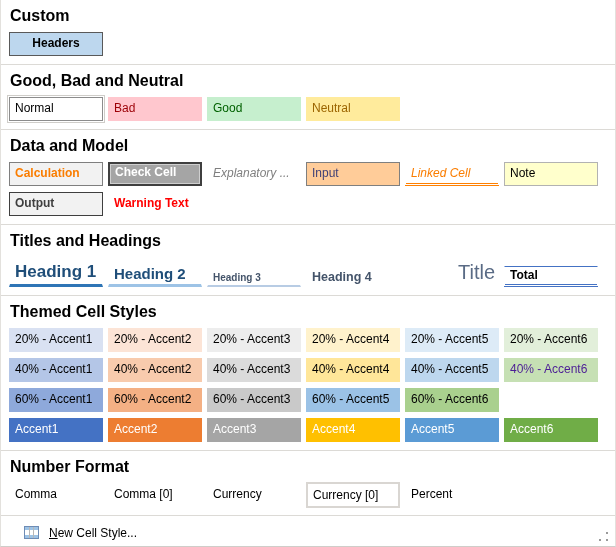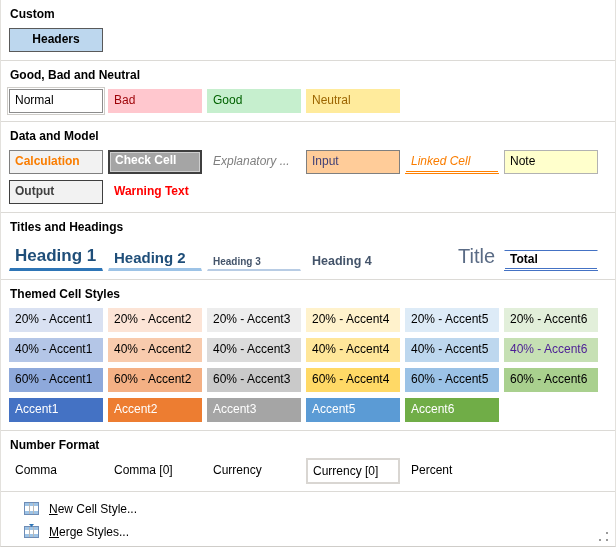--- a/index.html
+++ b/index.html
@@ -11,21 +11,21 @@
     width: 616px;
     height: 547px;
     background: #fff;
     border-left: 1px solid #E3E1DD;
     border-right: 1px solid #E3E1DD;
     border-bottom: 1px solid #CFCDC9;
     overflow: hidden;
   }
 
   .section { padding: 7px 0 8px 0; border-bottom: 1px solid #DCDAD6; }
-  .section-title { font-weight: bold; font-size: 12px; color: #000; padding: 0 0 7px 9px; }
+  .section-title { font-weight: bold; font-size: 16px; color: #000; padding: 0 0 7px 9px; }
 
   .row {
     display: grid;
     grid-template-columns: repeat(6, 94px);
     column-gap: 5px;
     padding: 0 8px;
     align-items: center;
   }
   .row + .row { margin-top: 6px; }
 
@@ -146,28 +146,28 @@
           <div class="tile s-40-accent2" style="background: rgb(248, 203, 173); color: rgb(0, 0, 0);">40% - Accent2</div>
           <div class="tile s-40-accent3" style="background: rgb(219, 219, 219); color: rgb(0, 0, 0);">40% - Accent3</div>
           <div class="tile s-40-accent4" style="background: rgb(255, 230, 153); color: rgb(0, 0, 0);">40% - Accent4</div>
           <div class="tile s-40-accent5" style="background: rgb(189, 215, 238); color: rgb(0, 0, 0);">40% - Accent5</div>
           <div class="tile s-40-accent6" style="background: rgb(198, 224, 180); color: #4c1d95;">40% - Accent6</div>
         </div>
         <div class="row">
           <div class="tile s-60-accent1" style="background: rgb(142, 169, 219); color: rgb(0, 0, 0);">60% - Accent1</div>
           <div class="tile s-60-accent2" style="background: rgb(244, 176, 132); color: rgb(0, 0, 0);">60% - Accent2</div>
           <div class="tile s-60-accent3" style="background: rgb(201, 201, 201); color: rgb(0, 0, 0);">60% - Accent3</div>
-          <div class="tile s-60-accent4" style="background: rgb(255, 217, 102); color: rgb(0, 0, 0);">60% - Accent4</div>
           <div class="tile s-60-accent5" style="background: rgb(155, 194, 230); color: rgb(0, 0, 0);">60% - Accent5</div>
           <div class="tile s-60-accent6" style="background: rgb(169, 208, 142); color: rgb(0, 0, 0);">60% - Accent6</div>
         </div>
         <div class="row">
           <div class="tile s-accent1" style="background: rgb(68, 114, 196); color: rgb(255, 255, 255);">Accent1</div>
           <div class="tile s-accent2" style="background: rgb(237, 125, 49); color: rgb(255, 255, 255);">Accent2</div>
           <div class="tile s-accent3" style="background: rgb(165, 165, 165); color: rgb(255, 255, 255);">Accent3</div>
+          <div class="tile s-accent4" style="background: rgb(255, 192, 0); color: rgb(255, 255, 255);">Accent4</div>
           <div class="tile s-accent5" style="background: rgb(91, 155, 213); color: rgb(255, 255, 255);">Accent5</div>
           <div class="tile s-accent6" style="background: rgb(112, 173, 71); color: rgb(255, 255, 255);">Accent6</div>
         </div>
       </div>
       <div class="section">
         <div class="section-title">Number Format</div>
         <div class="row">
           <div class="tile s-comma">Comma</div>
           <div class="tile s-comma-0">Comma [0]</div>
           <div class="tile s-currency">Currency</div>

